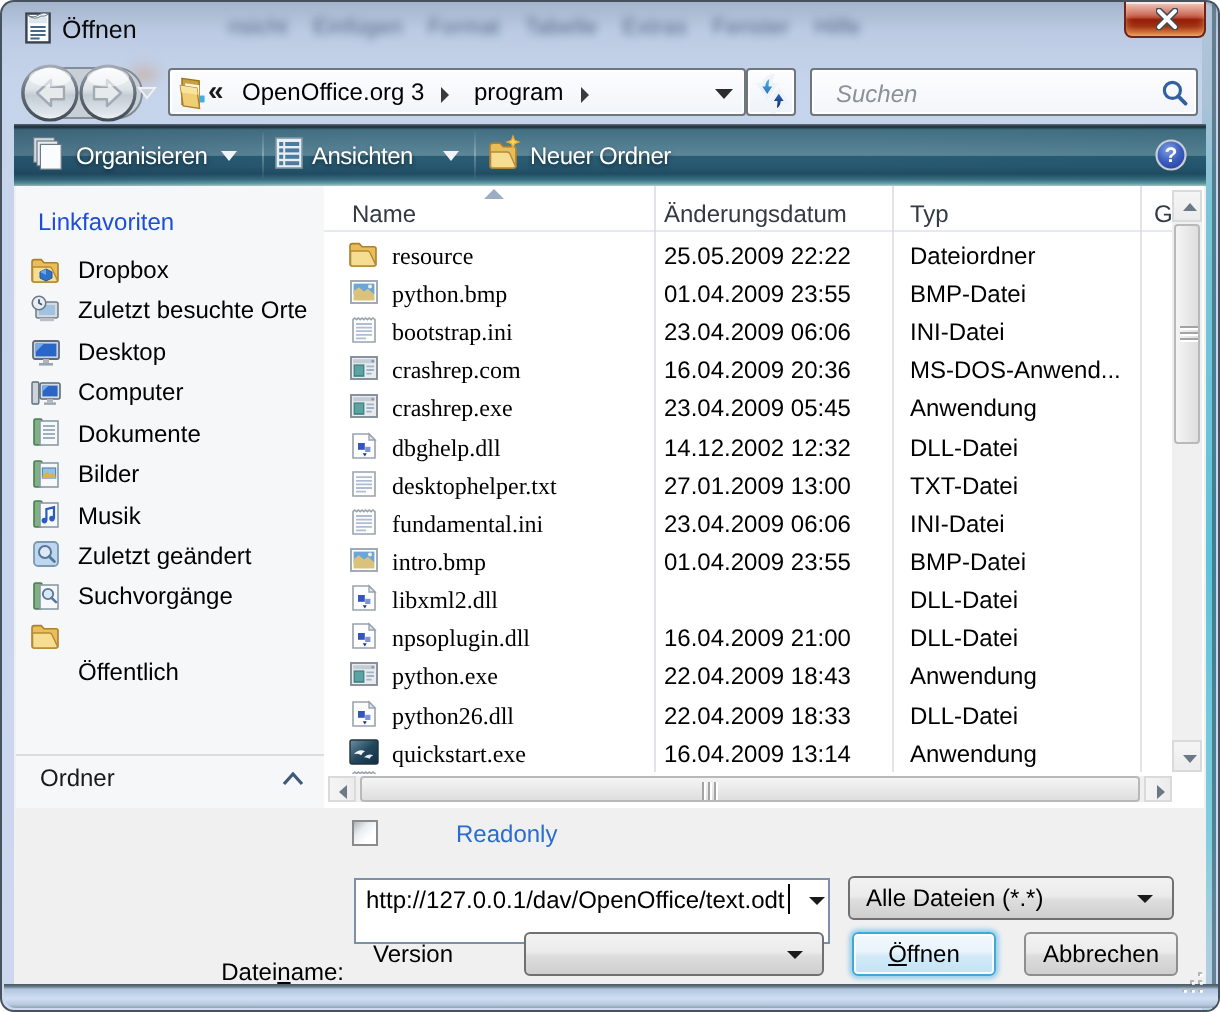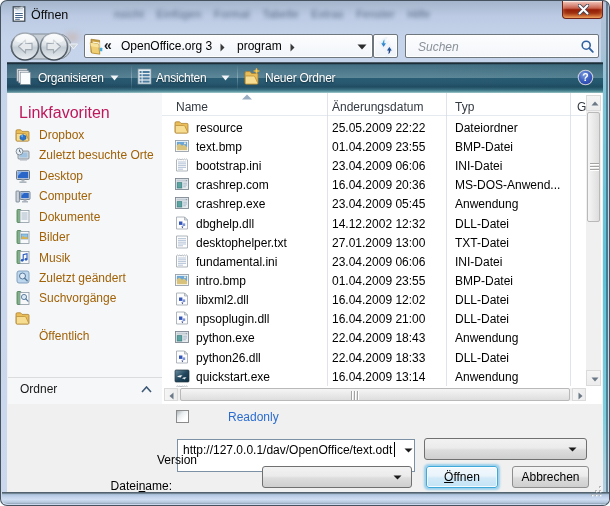--- a/index.html
+++ b/index.html
@@ -39,29 +39,29 @@
 
 #toolbar{position:absolute;left:7px;top:62px;width:596px;height:32px;
  background:linear-gradient(90deg,rgba(20,45,70,.18),rgba(20,45,70,0) 30%,rgba(0,60,70,0) 70%,rgba(0,70,75,.10)),linear-gradient(180deg,#67727e 0%,#1c2b36 4.5%,#447084 9%,#4f7a8d 28%,#5c8799 49%,#2a5d74 50.5%,#275870 66%,#214c62 78%,#3a7083 87%,#68a0a8 93%,#a5cbce 96.5%,#2a4c55 98%,#15303d 100%);}
 .tbtxt{position:absolute;top:9px;color:#fff;font-size:12px;letter-spacing:-0.25px;text-shadow:0 1px 2px rgba(0,0,0,.5);}
 .tbsep{position:absolute;top:4px;width:1px;height:23px;background:linear-gradient(180deg,rgba(255,255,255,.04),rgba(255,255,255,.28),rgba(255,255,255,.04));}
 
 #client{position:absolute;left:7px;top:93px;width:596px;height:399px;background:#f0f0f0;}
 
 #sidebar{position:absolute;left:1px;top:0px;width:154px;height:311px;background:#f6f7f9;}
 #flist{position:absolute;left:155px;top:0;width:440px;height:311px;background:#fff;}
-.sideitem{position:absolute;left:31px;font-size:12px;color:#a16207;}
+.sideitem{position:absolute;left:31px;font-size:12px;color:#000000;}
 .sideicon{position:absolute;left:7px;width:16px;height:16px;}
 #ordnerbar{position:absolute;left:1px;top:284px;width:154px;height:24px;border-top:1px solid #dcdcdc;background:#f6f7f9;}
 
 .hdrtxt{font-size:12px;color:#333a42;position:absolute;top:7px;}
 .colline{position:absolute;top:0;width:1px;height:293px;background:#e0e4e9;}
 .row{position:absolute;left:0;width:424px;height:20px;font-size:12px;color:#000;}
 .ric{position:absolute;left:12px;top:1px;width:16px;height:16px;}
-.rn{position:absolute;left:34px;top:3px;}
+.rn{position:absolute;left:34px;top:3px;font-family:Liberation Serif, serif;}
 .rd{position:absolute;left:170px;top:3px;}
 .rt{position:absolute;left:293px;top:3px;}
 .thumb{background:linear-gradient(90deg,#f5f5f5,#dedede);border:1px solid #b9b9b9;border-radius:2px;}
 .thumbh{background:linear-gradient(180deg,#f5f5f5,#dedede);border:1px solid #b9b9b9;border-radius:2px;}
 
 .lbl{position:absolute;font-size:12px;color:#000;}
 .blue{color:#2b6cd0;margin-left:33px;}
 .combo{position:absolute;height:22px;border:1px solid #707070;border-radius:3px;
  background:linear-gradient(180deg,#f2f2f2 0%,#ebebeb 45%,#dddddd 55%,#cfcfcf 100%);}
 .btn{position:absolute;width:77px;height:22px;border:1px solid #8e8e8e;border-radius:3px;
@@ -221,21 +221,21 @@
             <stop offset="1" stop-color="#24379b"></stop>
           </radialGradient>
         </defs>
    <circle cx="8.5" cy="8.5" r="7.8" fill="#c9ced4"></circle>
    <circle cx="8.5" cy="8.5" r="6.7" fill="url(#hg)"></circle>
    <text x="8.5" y="12.2" text-anchor="middle" font-family="Liberation Sans" font-size="10.5" font-weight="bold" fill="#fff">?</text>
   </svg>
  </div>
  <div id="client">
   <div id="sidebar">
-   <div class="abs" style="left:11px;top:11px;font-size:16px;color:#be185d;">Linkfavoriten</div>
+   <div class="abs" style="left:11px;top:11px;font-size:12px;color:#1d4ed8;">Linkfavoriten</div>
    <div class="sideicon" style="top:34px;"><svg width="16" height="16" viewBox="0 0 16 16">
             <path d="M1 4 Q1 2.8 2.2 2.8 L5.6 2.8 L7 4.4 L13 4.4 Q14 4.4 14 5.4 L14 13 Q14 14 13 14 L2 14 Q1 14 1 13 Z" fill="#e9bd57" stroke="#ac8030" stroke-width=".8"></path>
             <path d="M1.3 6.5 L9.6 6.5 Q10.6 6.5 11 7.4 L13.8 13.3 Q13.5 14 12.6 14 L2.2 14 Q1.3 14 1.3 13 Z" fill="#f6dd92" stroke="#b68a34" stroke-width=".7"></path>
             <path d="M8 7.5 L11 9 L11 12 L8 13.5 L5 12 L5 9 Z" fill="#2e73c8" stroke="#1b5699" stroke-width=".5"></path>
             <path d="M8 7.5 L8 10.5 L5 9" fill="#6ba6e8"></path>
           </svg></div>
    <div class="sideitem" style="top:35px;">Dropbox</div>
    <div class="sideicon" style="top:54px;"><svg width="16" height="16" viewBox="0 0 16 16">
             <rect x="3" y="4" width="11" height="8" rx="1" fill="#d6dade" stroke="#73808c" stroke-width=".8"></rect>
             <rect x="4.5" y="5.5" width="8" height="5" fill="#9fc3e0"></rect>
@@ -324,21 +324,21 @@
           <div class="rd">25.05.2009 22:22</div>
           <div class="rt">Dateiordner</div>
         </div>
 <div class="row" style="top:44px;">
           <div class="ric"><svg width="16" height="16" viewBox="0 0 16 16">
               <rect x="1.5" y="2.5" width="13" height="11" fill="#fff" stroke="#98a1aa" stroke-width=".9"></rect>
               <rect x="2.8" y="3.8" width="10.4" height="5.4" fill="#6aa6d8"></rect>
               <path d="M2.8 7.6 L5.4 5.6 L8 7.8 L10 6.4 L13.2 9.2 L13.2 12.2 L2.8 12.2 Z" fill="#d9c27c"></path>
               <circle cx="11" cy="5.3" r="1" fill="#f4efd8"></circle>
             </svg></div>
-          <div class="rn">text.bmp</div>
+          <div class="rn">python.bmp</div>
           <div class="rd">01.04.2009 23:55</div>
           <div class="rt">BMP-Datei</div>
         </div>
 <div class="row" style="top:63px;">
           <div class="ric"><svg width="16" height="16" viewBox="0 0 16 16">
               <path d="M2.5 2.8 L3.4 2 L4.3 2.8 L5.2 2 L6.1 2.8 L7 2 L7.9 2.8 L8.8 2 L9.7 2.8 L10.6 2 L11.5 2.8 L12.5 2 L13.5 2.8 L13.5 14 L2.5 14 Z" fill="#fdfdfd" stroke="#9aa3ac" stroke-width=".8"></path>
               <g stroke="#aebdd4" stroke-width=".9">
                 <path d="M4 5 L12 5 M4 6.8 L12 6.8 M4 8.6 L12 8.6 M4 10.4 L12 10.4 M4 12.2 L9 12.2"></path>
               </g>
             </svg></div>
@@ -423,21 +423,20 @@
         </div>
 <div class="row" style="top:197px;">
           <div class="ric"><svg width="16" height="16" viewBox="0 0 16 16">
               <path d="M2.5 2 L10.5 2 L13.5 5 L13.5 14 L2.5 14 Z" fill="#fdfdfd" stroke="#9aa3ac" stroke-width=".8"></path>
               <path d="M10.5 2 L10.5 5 L13.5 5 Z" fill="#e4e8ec" stroke="#9aa3ac" stroke-width=".7"></path>
               <rect x="5" y="6.5" width="3.4" height="3.4" fill="#3356b8"></rect>
               <rect x="8.6" y="8.4" width="2.6" height="2.6" fill="#7d94d8"></rect>
               <path d="M7.4 11.6 L9.4 11.6 L8.4 13.2 Z" fill="#20348c"></path>
             </svg></div>
           <div class="rn">libxml2.dll</div>
-          <div class="rd">16.04.2009 12:02</div>
           <div class="rt">DLL-Datei</div>
         </div>
 <div class="row" style="top:216px;">
           <div class="ric"><svg width="16" height="16" viewBox="0 0 16 16">
               <path d="M2.5 2 L10.5 2 L13.5 5 L13.5 14 L2.5 14 Z" fill="#fdfdfd" stroke="#9aa3ac" stroke-width=".8"></path>
               <path d="M10.5 2 L10.5 5 L13.5 5 Z" fill="#e4e8ec" stroke="#9aa3ac" stroke-width=".7"></path>
               <rect x="5" y="6.5" width="3.4" height="3.4" fill="#3356b8"></rect>
               <rect x="8.6" y="8.4" width="2.6" height="2.6" fill="#7d94d8"></rect>
               <path d="M7.4 11.6 L9.4 11.6 L8.4 13.2 Z" fill="#20348c"></path>
             </svg></div>
@@ -548,25 +547,26 @@
    <div class="lbl blue" style="left:188px;top:317px;">Readonly</div>
    <div class="lbl" style="left:0px;top:350px;width:165px;text-align:right;margin-top:36px;">Datei<span style="text-decoration:underline;">n</span>ame:</div>
    <div class="abs" style="left:170px;top:346px;width:238px;height:33px;border:1px solid #7c91a6;background:#fff;">
      <div class="lbl" style="left:5px;top:3px;">http://127.0.0.1/dav/OpenOffice/text.odt</div>
      <div class="abs" style="left:216px;top:2px;width:1px;height:15px;background:#000;"></div>
      <svg class="abs" style="left:226px;top:8px;" width="9" height="5" viewBox="0 0 9 5">
             <path d="M0.5 0.5 L8.5 0.5 L4.5 4.5 Z" fill="#1a1a1a"></path>
           </svg>
    </div>
    <div class="combo" style="left:417px;top:345px;width:163px;">
+     <div class="lbl" style="left:8px;top:3px;">Alle Dateien (*.*)</div>
      <svg class="abs" style="left:143px;top:8px;" width="9" height="5" viewBox="0 0 9 5">
             <path d="M0.5 0.5 L8.5 0.5 L4.5 4.5 Z" fill="#1a1a1a"></path>
           </svg>
    </div>
-   <div class="lbl" style="left:150px;top:360px;width:99px;text-align:left;">Version</div>
+   <div class="lbl" style="left:150px;top:377px;width:99px;text-align:center;">Version</div>
    <div class="combo" style="left:255px;top:373px;width:150px;">
      <svg class="abs" style="left:130px;top:8px;" width="9" height="5" viewBox="0 0 9 5">
             <path d="M0.5 0.5 L8.5 0.5 L4.5 4.5 Z" fill="#1a1a1a"></path>
           </svg>
    </div>
    <div class="btn" style="left:419px;top:373px;width:72px;border:1px solid #41a9da;box-shadow:0 0 2px 1.5px rgba(108,190,233,.65), inset 0 0 0 1px rgba(255,255,255,.85);background:linear-gradient(180deg,#f3f9fd 0%,#e8f3fb 45%,#d2eaf8 55%,#c2e3f5 100%);"><span style="text-decoration:underline;">Ö</span>ffnen</div>
    <div class="btn" style="left:505px;top:373px;">Abbrechen</div>
    <svg class="abs" style="left:584px;top:393px;" width="12" height="12" viewBox="0 0 12 12">
           <g fill="#b5b5b5">
             <rect x="8" y="8" width="2" height="2"></rect>

